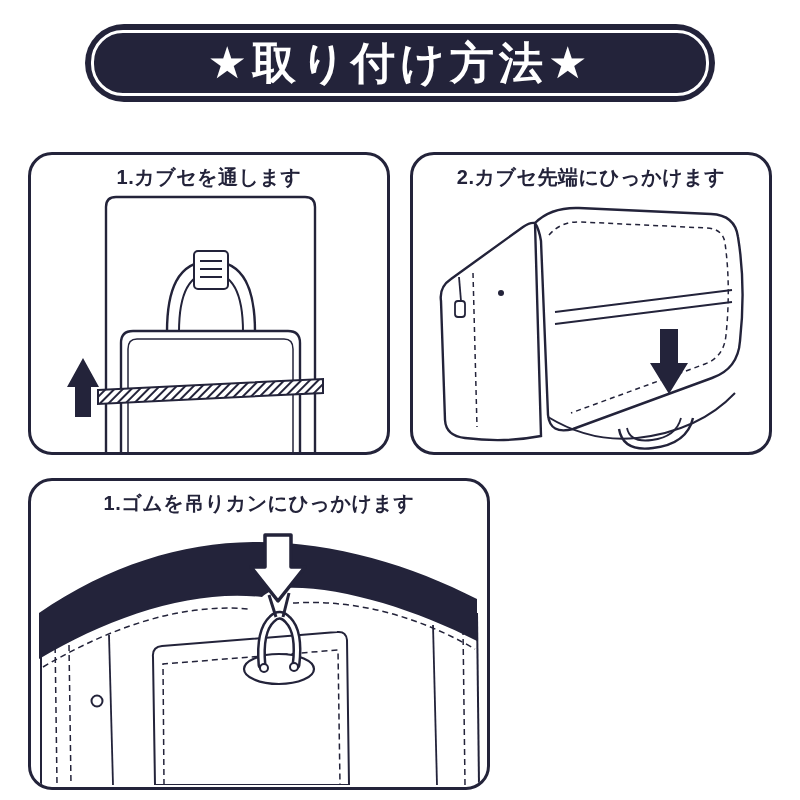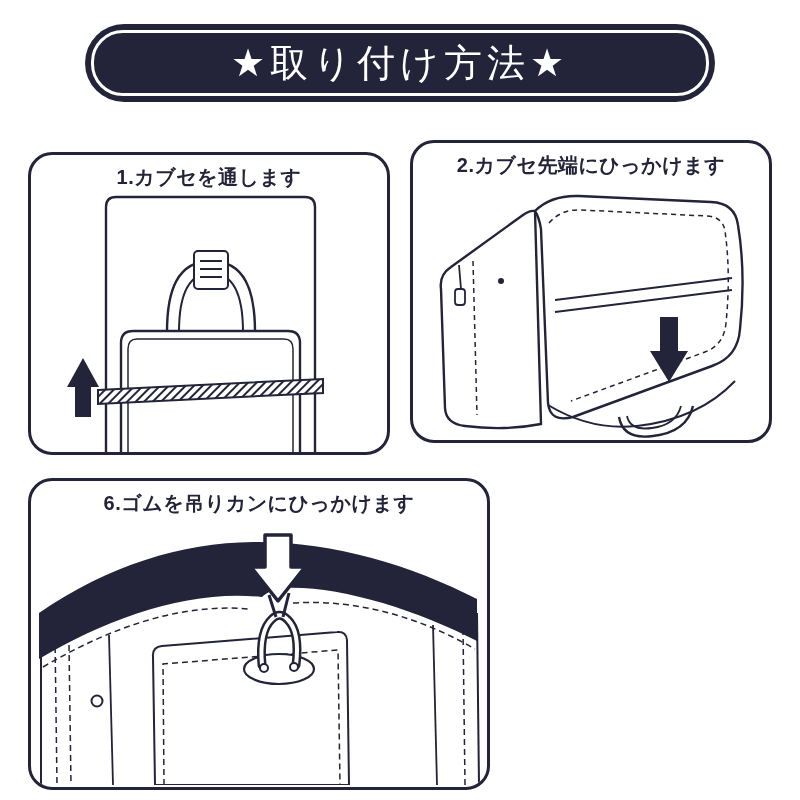--- a/index.html
+++ b/index.html
@@ -15,30 +15,30 @@
   .banner {
     position:absolute; left:85px; top:24px; width:630px; height:78px;
     background:var(--ink); border-radius:39px;
     display:flex; align-items:center; justify-content:center;
   }
   .banner::after {
     content:""; position:absolute; inset:6px;
     border:3px solid #fff; border-radius:32px; pointer-events:none;
   }
   .banner-title {
-    color:#fff; font-size:38px; font-weight:normal; letter-spacing:5px;
+    color:#fff; font-size:44px; font-weight:bold; letter-spacing:5px;
     line-height:1; white-space:nowrap;
   }
 
   .panel {
     position:absolute; border:3px solid var(--ink); border-radius:24px;
     background:var(--paper); overflow:hidden;
   }
   .panel-1 { left:28px;  top:152px; width:362px; height:303px; }
-  .panel-2 { left:410px; top:140px; width:362px; height:303px; }
+  .panel-2 { left:410px; top:152px; width:362px; height:303px; }
   .panel-3 { left:28px;  top:478px; width:462px; height:312px; }
 
   .caption {
     display:block; text-align:center; font-weight:bold; font-size:20px;
     padding-top:9px; letter-spacing:0.5px; color:var(--ink); white-space:nowrap;
   }
   .illus { display:block; margin:0 auto; }
   svg { display:block; }
 </style>
 </head>
@@ -118,21 +118,21 @@
         <path d="M214,237 Q217,252 239,249 Q263,246 268,227" stroke-width="1.8"></path>
       </g>
 
       <g>
         <path d="M247,138 H265 V172 H275 L256,203 L237,172 H247 Z" fill="#23233a"></path>
       </g>
     </svg>
   </div>
 
   <div class="panel panel-3">
-    <span class="caption">6.ゴムを吊りカンにひっかけます</span>
+    <span class="caption">1.ゴムを吊りカンにひっかけます</span>
     <svg class="illus" width="456" height="268" viewBox="0 0 456 268">
 
       <g fill="none" stroke="#23233a">
         <path d="M10,100 L10,268" stroke-width="2"></path>
         <path d="M24,120 L26,268 M38,128 L40,268" stroke-width="1.5" stroke-dasharray="6 4"></path>
         <path d="M78,118 L82,268" stroke-width="1.8"></path>
         <path d="M446,96 L448,268" stroke-width="2"></path>
         <path d="M432,112 L434,268" stroke-width="1.5" stroke-dasharray="6 4"></path>
         <path d="M402,108 L406,268" stroke-width="1.8"></path>
         <path d="M12,150 C80,110 150,86 218,92 M262,86 C330,82 392,102 444,132" stroke-width="1.5" stroke-dasharray="6 4"></path>

